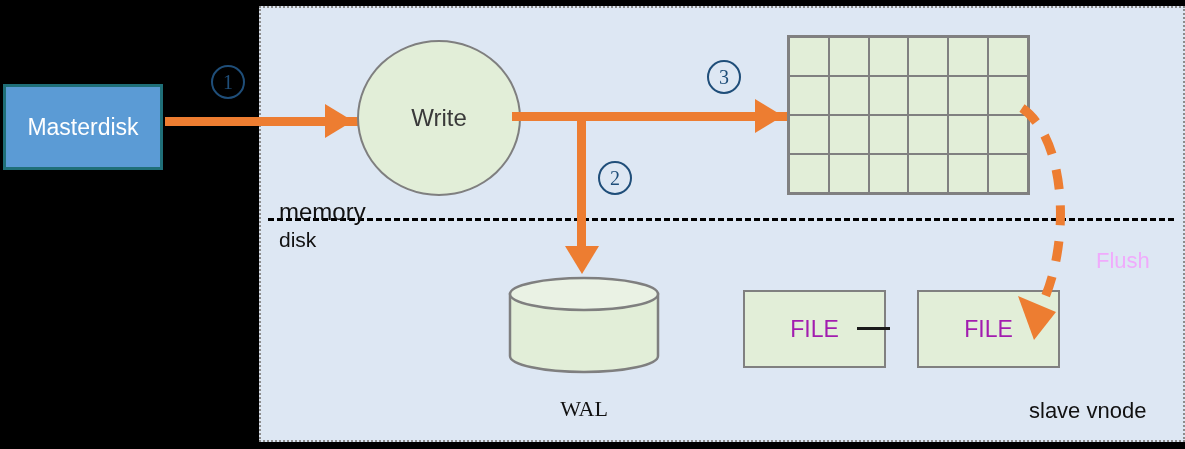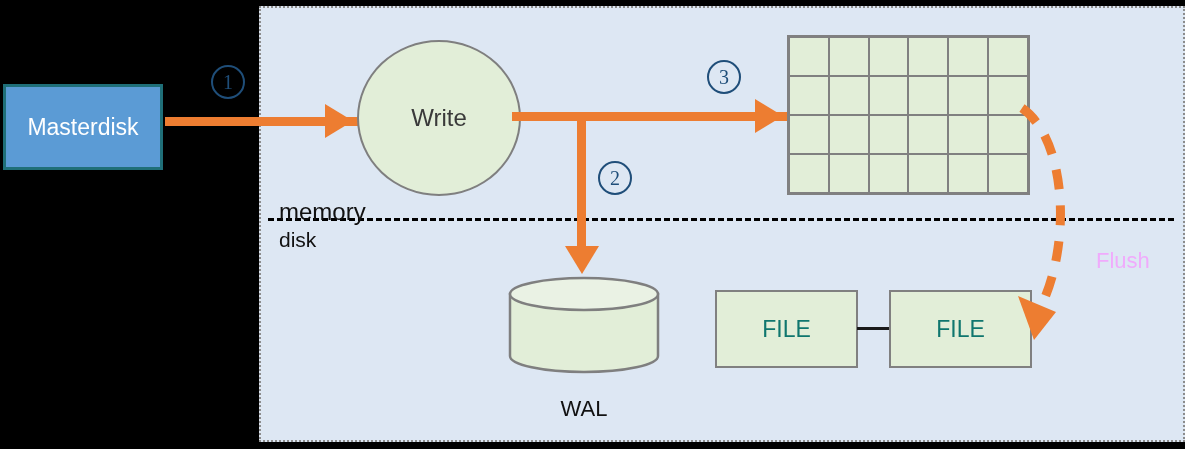--- a/index.html
+++ b/index.html
@@ -179,35 +179,37 @@
     height: 98px;
   }
   #wal-label {
     position: absolute;
     left: 508px;
     top: 396px;
     width: 152px;
     text-align: center;
     font-size: 22px;
     color: #111111;
+    font-family: Liberation Serif, serif;
   }
   
   .file-box {
     position: absolute;
     top: 290px;
     width: 143px;
     height: 78px;
     background: #e2eed8;
     border: 2px solid #808080;
     box-sizing: border-box;
     display: flex;
     align-items: center;
     justify-content: center;
     font-size: 23px;
-    color: #0f766e;
+    color: #a21caf;
+    margin-left: 28px;
   }
   #file-box-1 { left: 715px; }
   #file-box-2 { left: 889px; }
   #file-link {
     position: absolute;
     left: 857px;
     top: 327px;
     width: 33px;
     height: 3px;
     background: #1a1a1a;
@@ -312,14 +314,15 @@
   <div class="file-box" id="file-box-2">
     <span>FILE</span>
   </div>
 
   <svg id="flush-curve" viewBox="0 0 130 250">
     <path d="M12,8 C58,40 62,150 28,212" fill="none" stroke="#ed7d31" stroke-width="9" stroke-linecap="butt" stroke-dasharray="20,16"></path>
     <path d="M24,240 L8,196 L46,212 Z" fill="#ed7d31"></path>
   </svg>
   <div id="flush-label">Flush</div>
 
+  <div id="slave-vnode-label">slave vnode</div>
 
 </div>
 
 </body></html>

